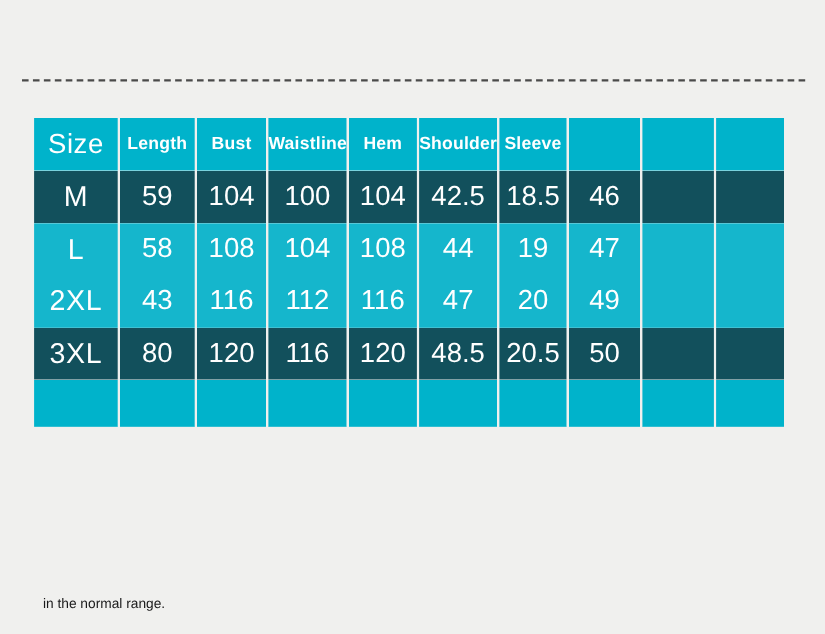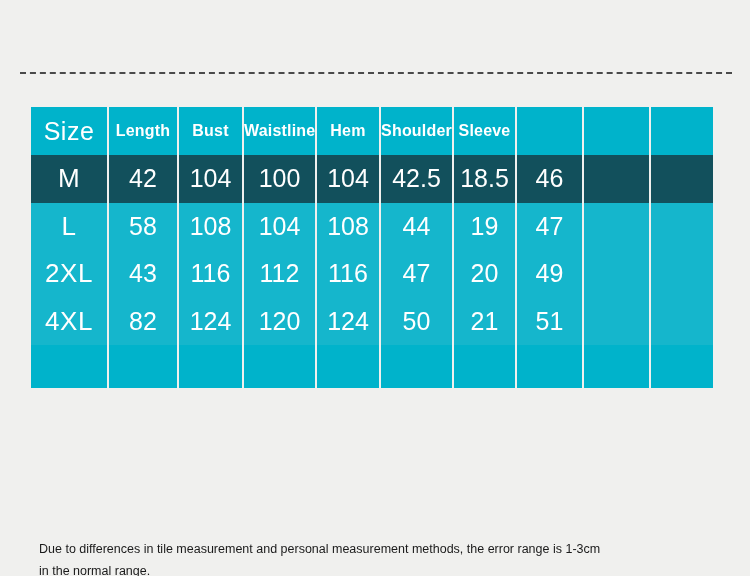--- a/index.html
+++ b/index.html
@@ -150,21 +150,21 @@
         <th>Sleeve</th>
         <th></th>
         <th></th>
         <th></th>
       </tr>
     </thead>
     <tbody>
 
       <tr class="data-row dark">
         <td class="size-cell">M</td>
-        <td class="val-cell">42</td>
+        <td class="val-cell">59</td>
         <td class="val-cell">104</td>
         <td class="val-cell">100</td>
         <td class="val-cell">104</td>
         <td class="val-cell">42.5</td>
         <td class="val-cell">18.5</td>
         <td class="val-cell">46</td>
         <td class="val-cell"></td>
         <td class="val-cell"></td>
       </tr>
 
@@ -188,48 +188,47 @@
         <td class="val-cell">116</td>
         <td class="val-cell">112</td>
         <td class="val-cell">116</td>
         <td class="val-cell">47</td>
         <td class="val-cell">20</td>
         <td class="val-cell">49</td>
         <td class="val-cell"></td>
         <td class="val-cell"></td>
       </tr>
 
-
-      <tr class="data-row light">
-        <td class="size-cell">4XL</td>
-        <td class="val-cell">82</td>
-        <td class="val-cell">124</td>
+      <tr class="data-row dark">
+        <td class="size-cell">3XL</td>
+        <td class="val-cell">80</td>
         <td class="val-cell">120</td>
-        <td class="val-cell">124</td>
+        <td class="val-cell">116</td>
+        <td class="val-cell">120</td>
+        <td class="val-cell">48.5</td>
+        <td class="val-cell">20.5</td>
         <td class="val-cell">50</td>
-        <td class="val-cell">21</td>
-        <td class="val-cell">51</td>
-        <td class="val-cell"></td>
-        <td class="val-cell"></td>
-      </tr>
+        <td class="val-cell"></td>
+        <td class="val-cell"></td>
+      </tr>
+
 
 
       <tr class="blank-row">
         <td></td>
         <td></td>
         <td></td>
         <td></td>
         <td></td>
         <td></td>
         <td></td>
         <td></td>
         <td></td>
         <td></td>
       </tr>
 
     </tbody>
   </table>
 </div>
 
 <div class="note">
-  <span class="note-line">Due to differences in tile measurement and personal measurement methods, the error range is 1-3cm</span>
   <span class="note-line">in the normal range.</span>
 </div>
 
 </body></html>

